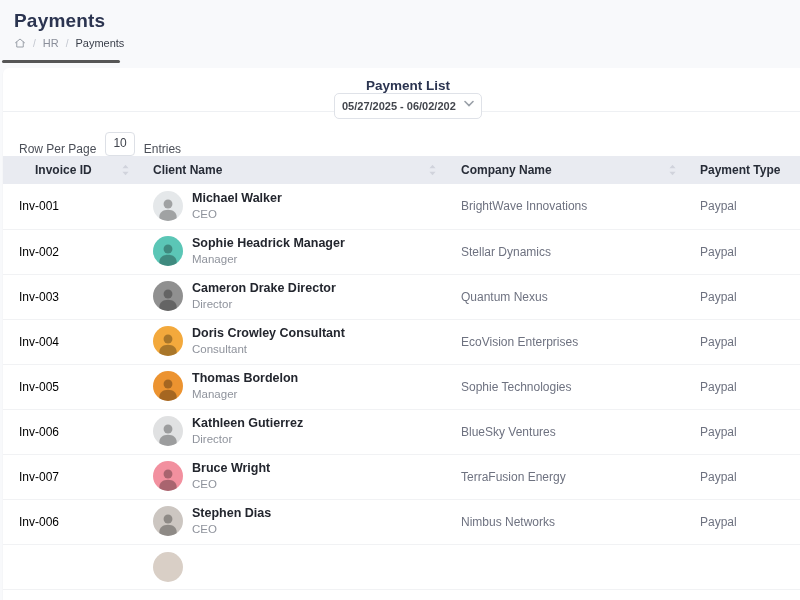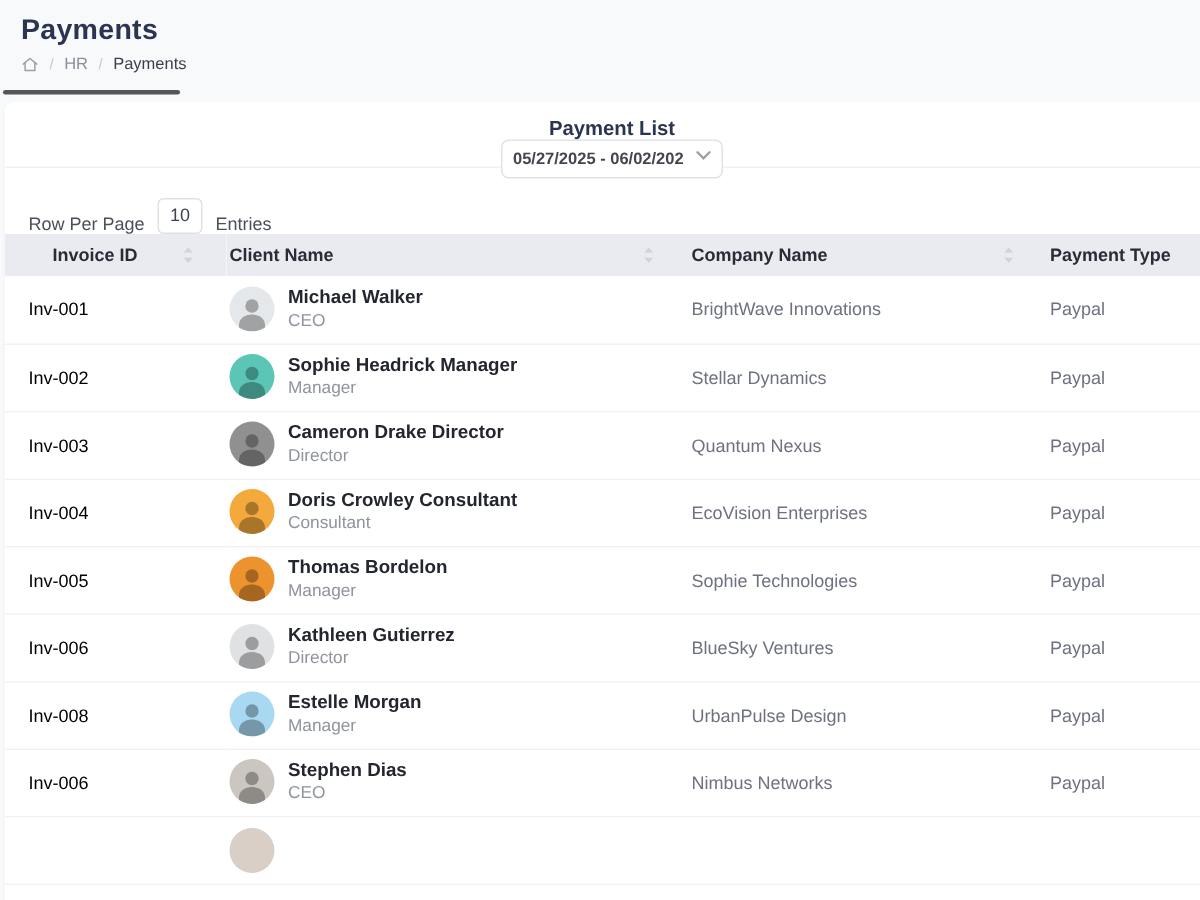--- a/index.html
+++ b/index.html
@@ -289,42 +289,42 @@
         <div class="client-meta">
           <div class="client-name">Kathleen Gutierrez</div>
           <div class="client-role">Director</div>
         </div>
       </div>
     </td>
     <td class="td-company">BlueSky Ventures</td>
     <td class="td-payment">Paypal</td>
   </tr>
 
-
-  <tr>
-    <td class="td-invoice">
-      <a class="invoice-link">Inv-008</a>
-    </td>
-    <td>
-      <div class="client-cell">
-        <span class="avatar" style="background: rgb(169, 217, 242);">
-          <svg width="26" height="26" viewBox="0 0 24 24" fill="currentColor">
-            <circle cx="12" cy="8.3" r="4.1"></circle>
-            <path d="M12 13.6c-4.7 0-8 2.6-8 6.6V24h16v-3.8c0-4-3.3-6.6-8-6.6z"></path>
-          </svg>
-        </span>
-        <div class="client-meta">
-          <div class="client-name">Estelle Morgan</div>
-          <div class="client-role">Manager</div>
-        </div>
-      </div>
-    </td>
-    <td class="td-company">UrbanPulse Design</td>
-    <td class="td-payment">Paypal</td>
-  </tr>
+  <tr>
+    <td class="td-invoice">
+      <a class="invoice-link">Inv-007</a>
+    </td>
+    <td>
+      <div class="client-cell">
+        <span class="avatar" style="background: rgb(242, 144, 159);">
+          <svg width="26" height="26" viewBox="0 0 24 24" fill="currentColor">
+            <circle cx="12" cy="8.3" r="4.1"></circle>
+            <path d="M12 13.6c-4.7 0-8 2.6-8 6.6V24h16v-3.8c0-4-3.3-6.6-8-6.6z"></path>
+          </svg>
+        </span>
+        <div class="client-meta">
+          <div class="client-name">Bruce Wright</div>
+          <div class="client-role">CEO</div>
+        </div>
+      </div>
+    </td>
+    <td class="td-company">TerraFusion Energy</td>
+    <td class="td-payment">Paypal</td>
+  </tr>
+
 
   <tr>
     <td class="td-invoice">
       <a class="invoice-link">Inv-006</a>
     </td>
     <td>
       <div class="client-cell">
         <span class="avatar" style="background: rgb(204, 198, 193);">
           <svg width="26" height="26" viewBox="0 0 24 24" fill="currentColor">
             <circle cx="12" cy="8.3" r="4.1"></circle>

